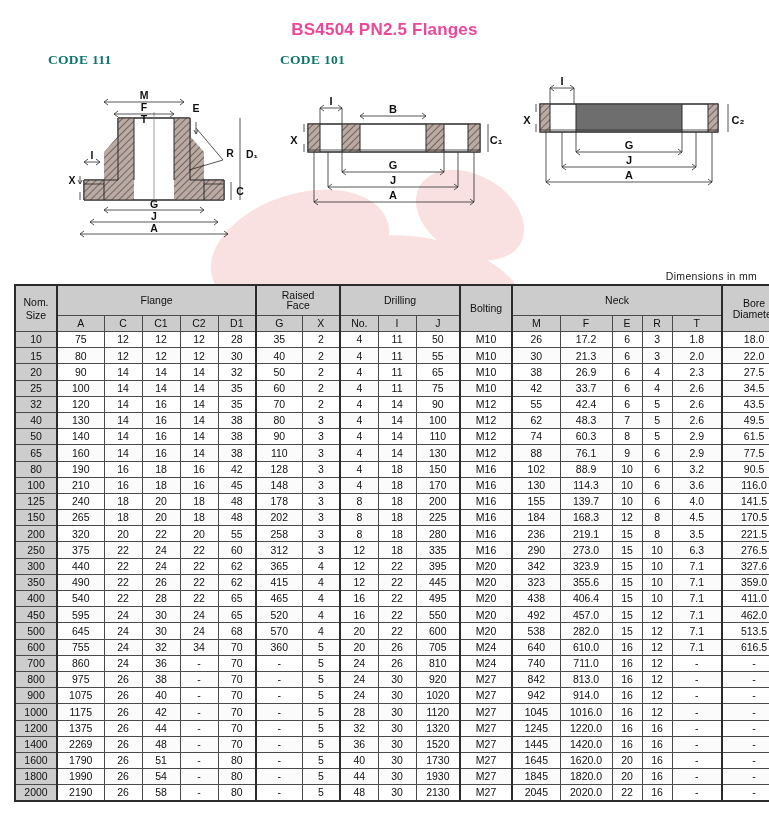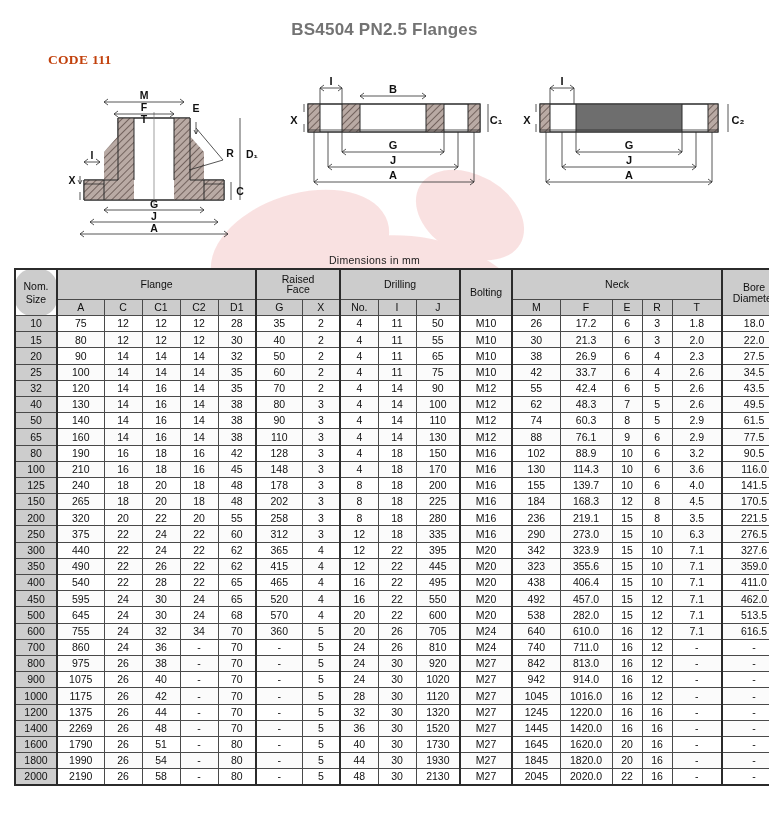--- a/index.html
+++ b/index.html
@@ -18,49 +18,49 @@
     pointer-events:none; z-index:0; opacity:.16;
   }
 
   #page { position:relative; z-index:2; width:769px; height:828px; }
 
   
   #title {
     text-align:center;
     font-size:17px;
     font-weight:bold;
-    color:#737373;
+    color:#ec4899;
     letter-spacing:.2px;
     padding-top:20px;
   }
 
   
   #diagrams {
     position:relative;
     height:200px;
     margin-top:12px;
   }
   .fig { position:absolute; top:0; }
   .fig-title {
     font-family:"Liberation Serif", serif;
     font-size:13.5px;
     font-weight:bold;
-    color:#c2410c;
+    color:#0f766e;
     letter-spacing:.3px;
     margin-bottom:4px;
   }
   .fig svg { display:block; }
 
   
   #dim-note {
-    text-align:center;
+    text-align:right;
     font-size:10.5px;
     color:#1a1a1a;
-    padding-right:20px;
-    margin-top:2px;
+    padding-right:12px;
+    margin-top:18px;
     margin-bottom:2px;
     letter-spacing:.3px;
   }
 
   
   #table-wrap { padding:0 14px; }
   table {
     border-collapse:collapse;
     width:741px;
     table-layout:fixed;
@@ -87,21 +87,21 @@
     line-height:1.15;
     font-size:10.5px;
   }
   
   table { border:2px solid #2b2b2b; }
   .sepL { border-left:2px solid #2b2b2b !important; }
   td.dncell {
     background:#cdcdcd;
     border-right:2px solid #2b2b2b;
   }
-  th.dnhead { border-right:2px solid #2b2b2b;border-radius:17px; }
+  th.dnhead { border-right:2px solid #2b2b2b; }
   tbody td { background:#ffffff; }
   tbody tr:nth-child(even) td:not(.dncell) { background:#fbfbfb; }
   .dash { color:#101010; }
 </style>
 </head>
 <body>
 
 <svg id="watermark" viewBox="0 0 769 828">
   <g fill="#e04a4a">
     <ellipse cx="300" cy="250" rx="92" ry="56" transform="rotate(-18 300 250)"></ellipse>
@@ -219,20 +219,21 @@
             <line x1="148" y1="62" x2="150" y2="58"></line>
           <line x1="32" y1="104" x2="32" y2="112"></line>
           <line x1="32" y1="112" x2="30" y2="108"></line>
             <line x1="32" y1="112" x2="34" y2="108"></line>
           <line x1="32" y1="128" x2="32" y2="120"></line>
         </g>
       </svg>
     </div>
 
     <div class="fig" style="left:280px;">
+      <div class="fig-title">CODE 101</div>
       <svg width="225" height="170" viewBox="0 0 225 170">
         <defs>
           <pattern id="h101" width="5" height="5" patternTransform="rotate(45)" patternUnits="userSpaceOnUse">
             <rect width="5" height="5" fill="#b9aaa4"></rect>
             <line x1="0" y1="0" x2="0" y2="5" stroke="#55443f" stroke-width="1.4"></line>
           </pattern>
         </defs>
         <g stroke="#2b2b2b" stroke-width="1" fill="none">
           <rect x="28" y="52" width="172" height="28" fill="#ffffff"></rect>
           <rect x="28" y="52" width="12" height="28" fill="url(#h101)" stroke="none"></rect>

